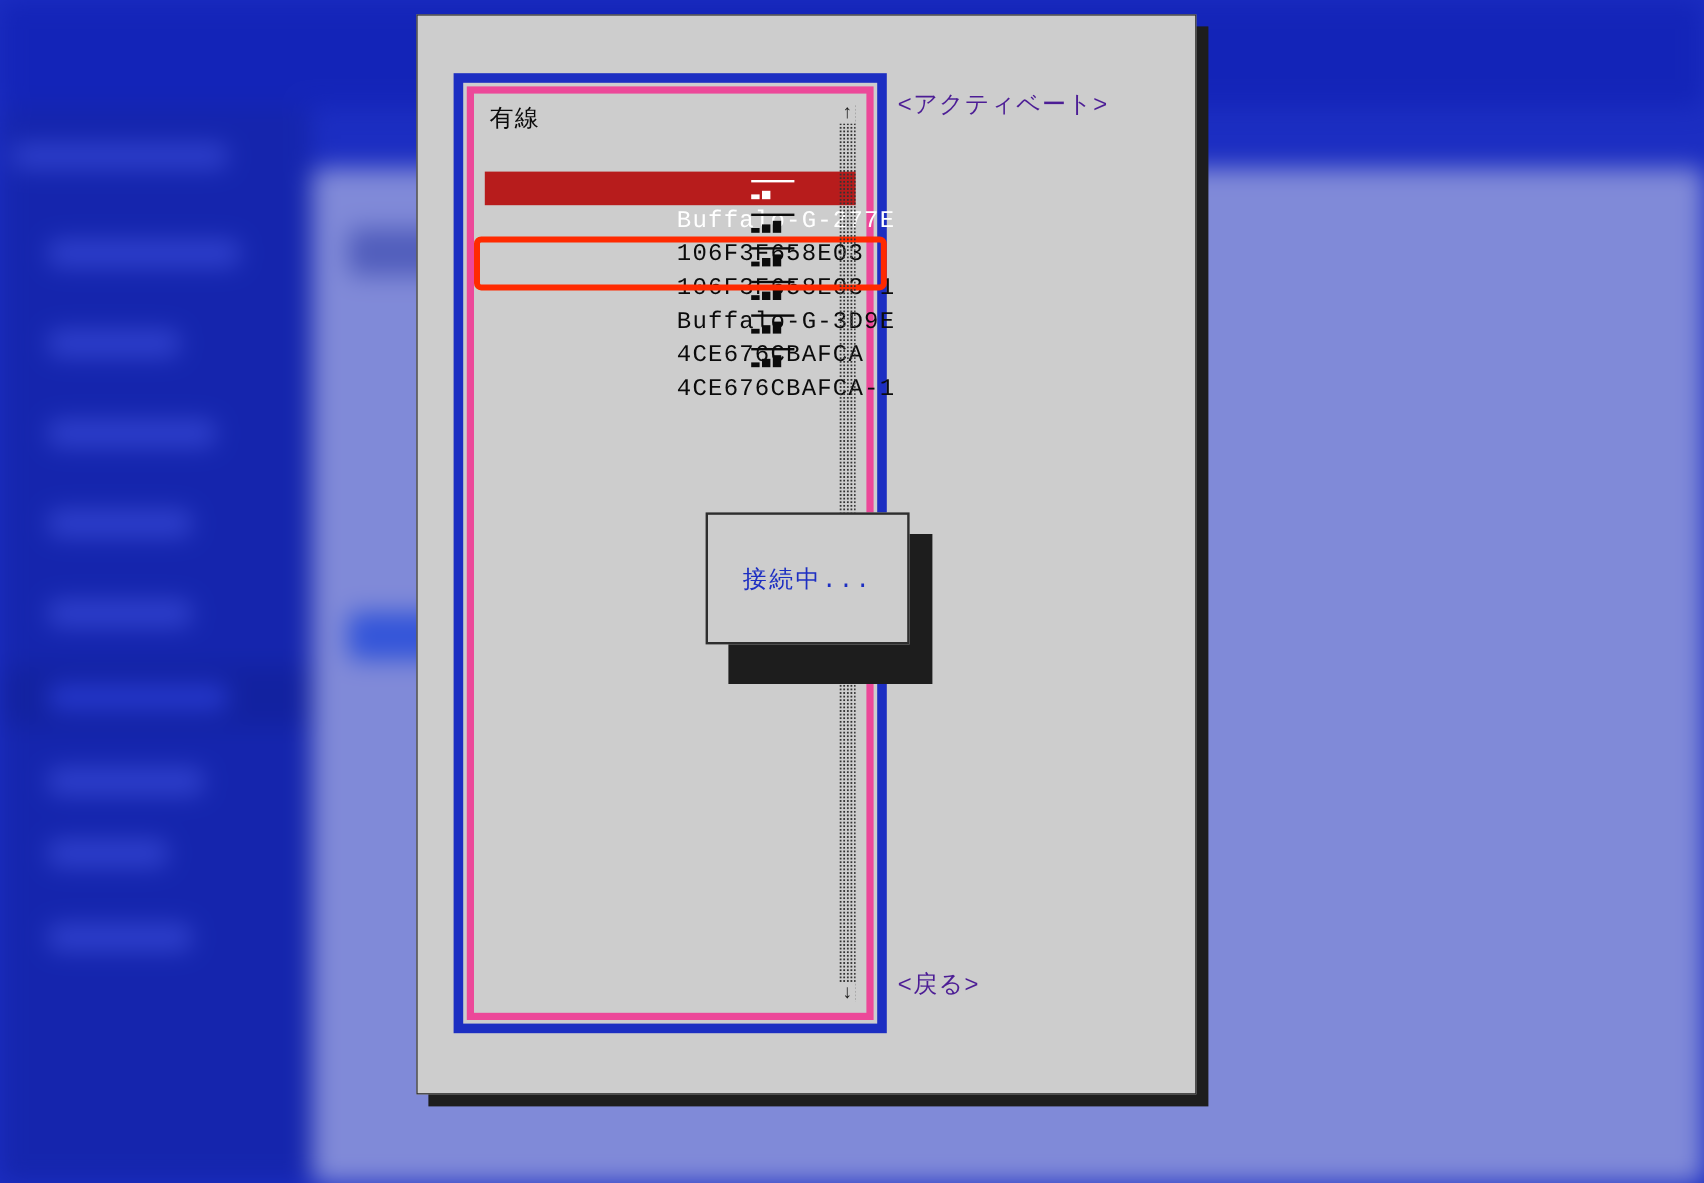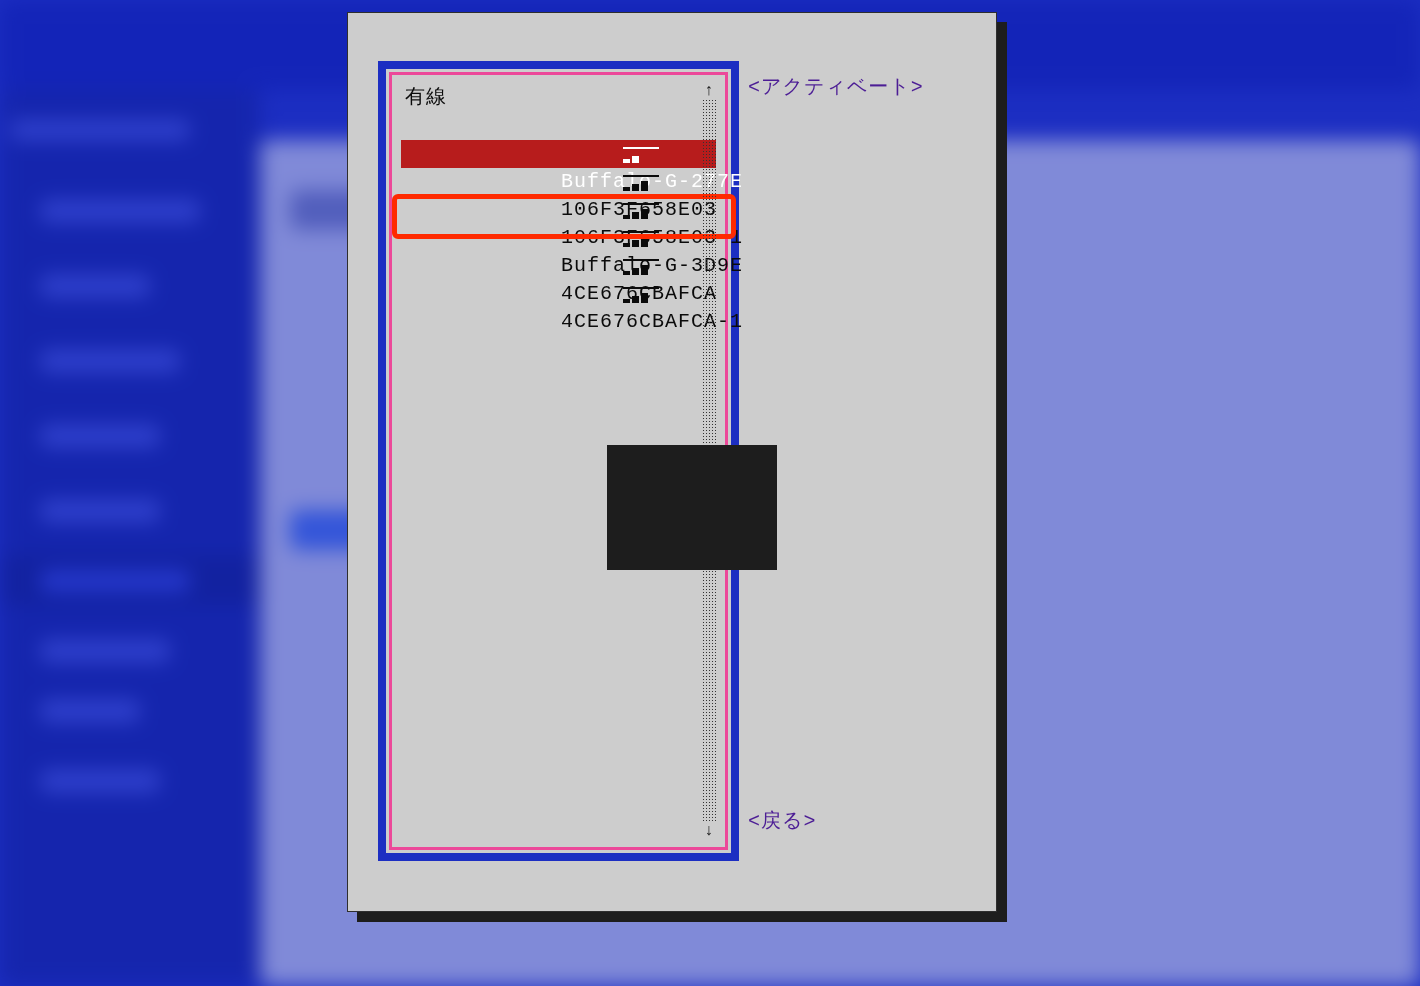--- a/index.html
+++ b/index.html
@@ -22,21 +22,21 @@
   .bd13{left:290px;top:190px;width:250px;height:40px;background:#888fb8}
   .bd14{left:290px;top:510px;width:200px;height:40px;background:#4c7df0}
   .bd15{left:0;top:0;width:1420px;height:90px;background:#0c1caf}
   .bd16{left:10px;top:120px;width:180px;height:20px;background:#4353d8}
 
   
   .win-shadow{position:absolute;left:357px;top:22px;width:650px;height:900px;background:#1d1d1d}
   .win{position:absolute;left:347px;top:12px;width:650px;height:900px;background:#cdcdcd;border:1px solid #2e2e2e;box-sizing:border-box}
   
   .frame-outer{position:absolute;left:30px;top:48px;width:361px;height:800px;border:8px solid #1c2ec2;box-sizing:border-box}
-  .frame-inner{position:absolute;left:3px;top:3px;right:3px;bottom:3px;border:3px solid #ec4899;box-sizing:border-box}
+  .frame-inner{position:absolute;left:3px;top:3px;right:3px;bottom:3px;border:6px solid #ec4899;box-sizing:border-box}
 
   .listbox{position:absolute;left:9px;top:9px;right:9px;bottom:9px;color:#0b0b0b;letter-spacing:1px}
   .row{height:28px;line-height:28px;white-space:pre;padding-left:4px;position:relative}
   .sec-head{font-weight:400}
   .sel{background:#b71c1c;color:#fff}
   .sel-box{position:absolute;left:-9px;top:110px;width:334px;height:35px;border:5px solid #ff2a00;border-radius:6px;pointer-events:none}
 
   
   .sig{position:absolute;top:9px;display:inline-block;width:44px;height:14px}
   .sig .top{position:absolute;top:-2px;left:0;height:2px;background:#0b0b0b}
@@ -152,14 +152,17 @@
         <div class="arrow dn">↓</div>
       </div>
 
     </div>
   </div>
 
   <div class="side-btn side-top clickable">&lt;アクティベート&gt;</div>
   <div class="side-btn side-bot clickable">&lt;戻る&gt;</div>
 
   <div class="pop-shadow"></div>
+  <div class="pop">
+    <span>接続中...</span>
+  </div>
 
 </div>
 
 </body></html>

